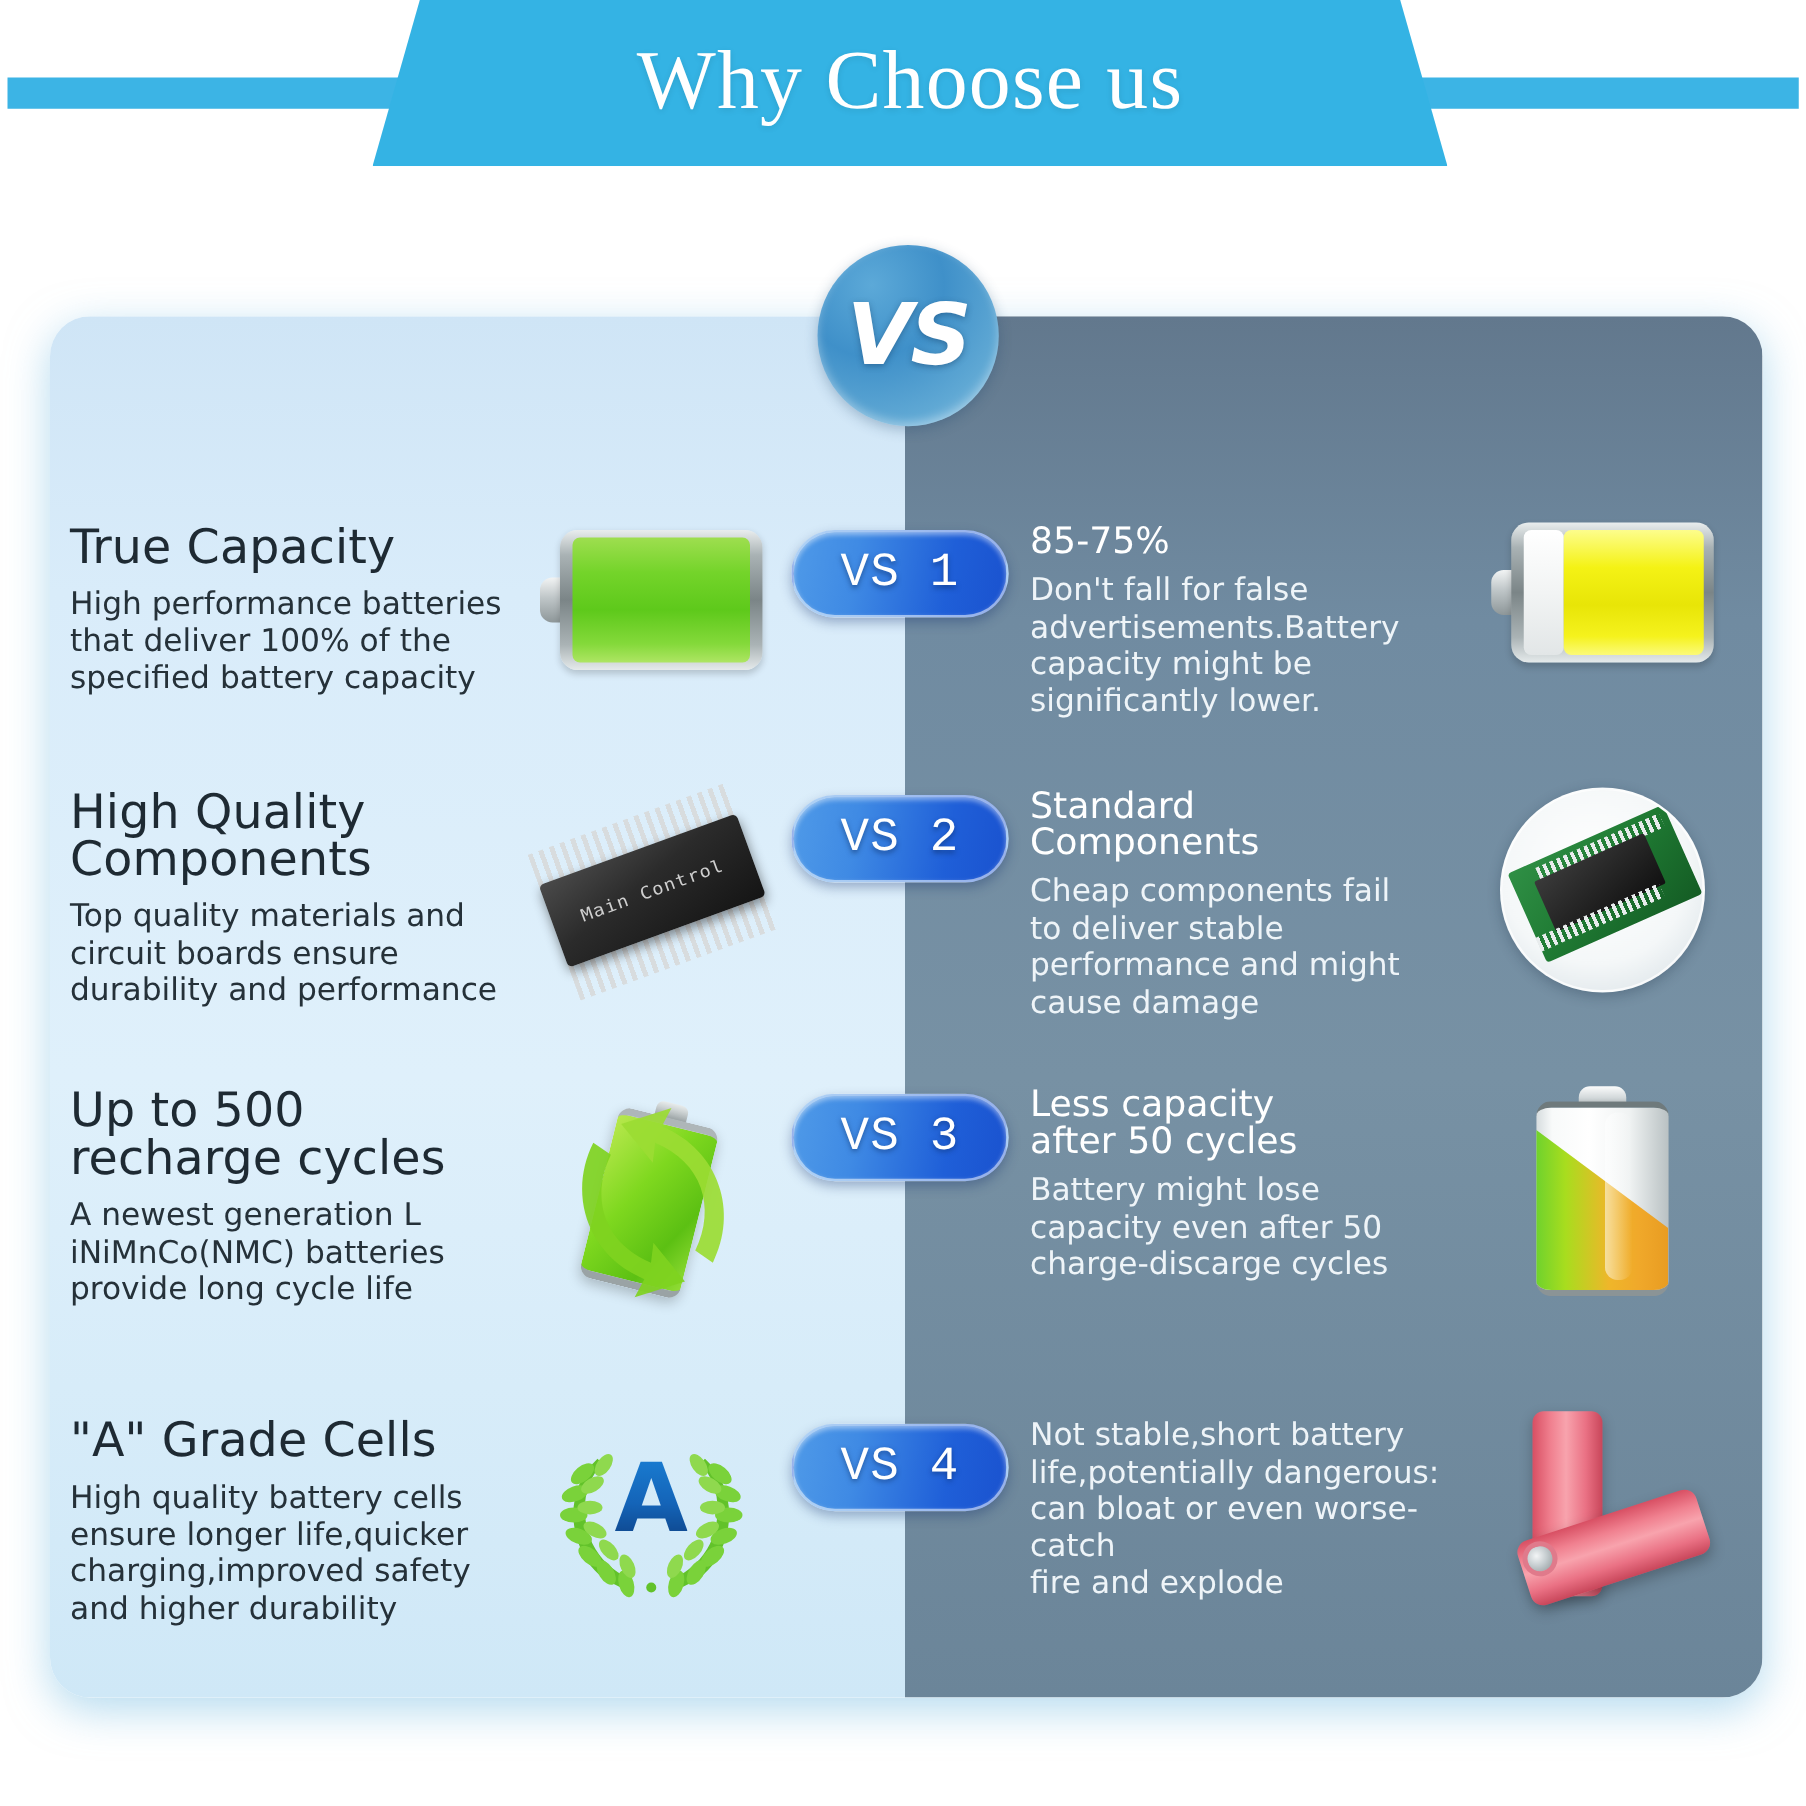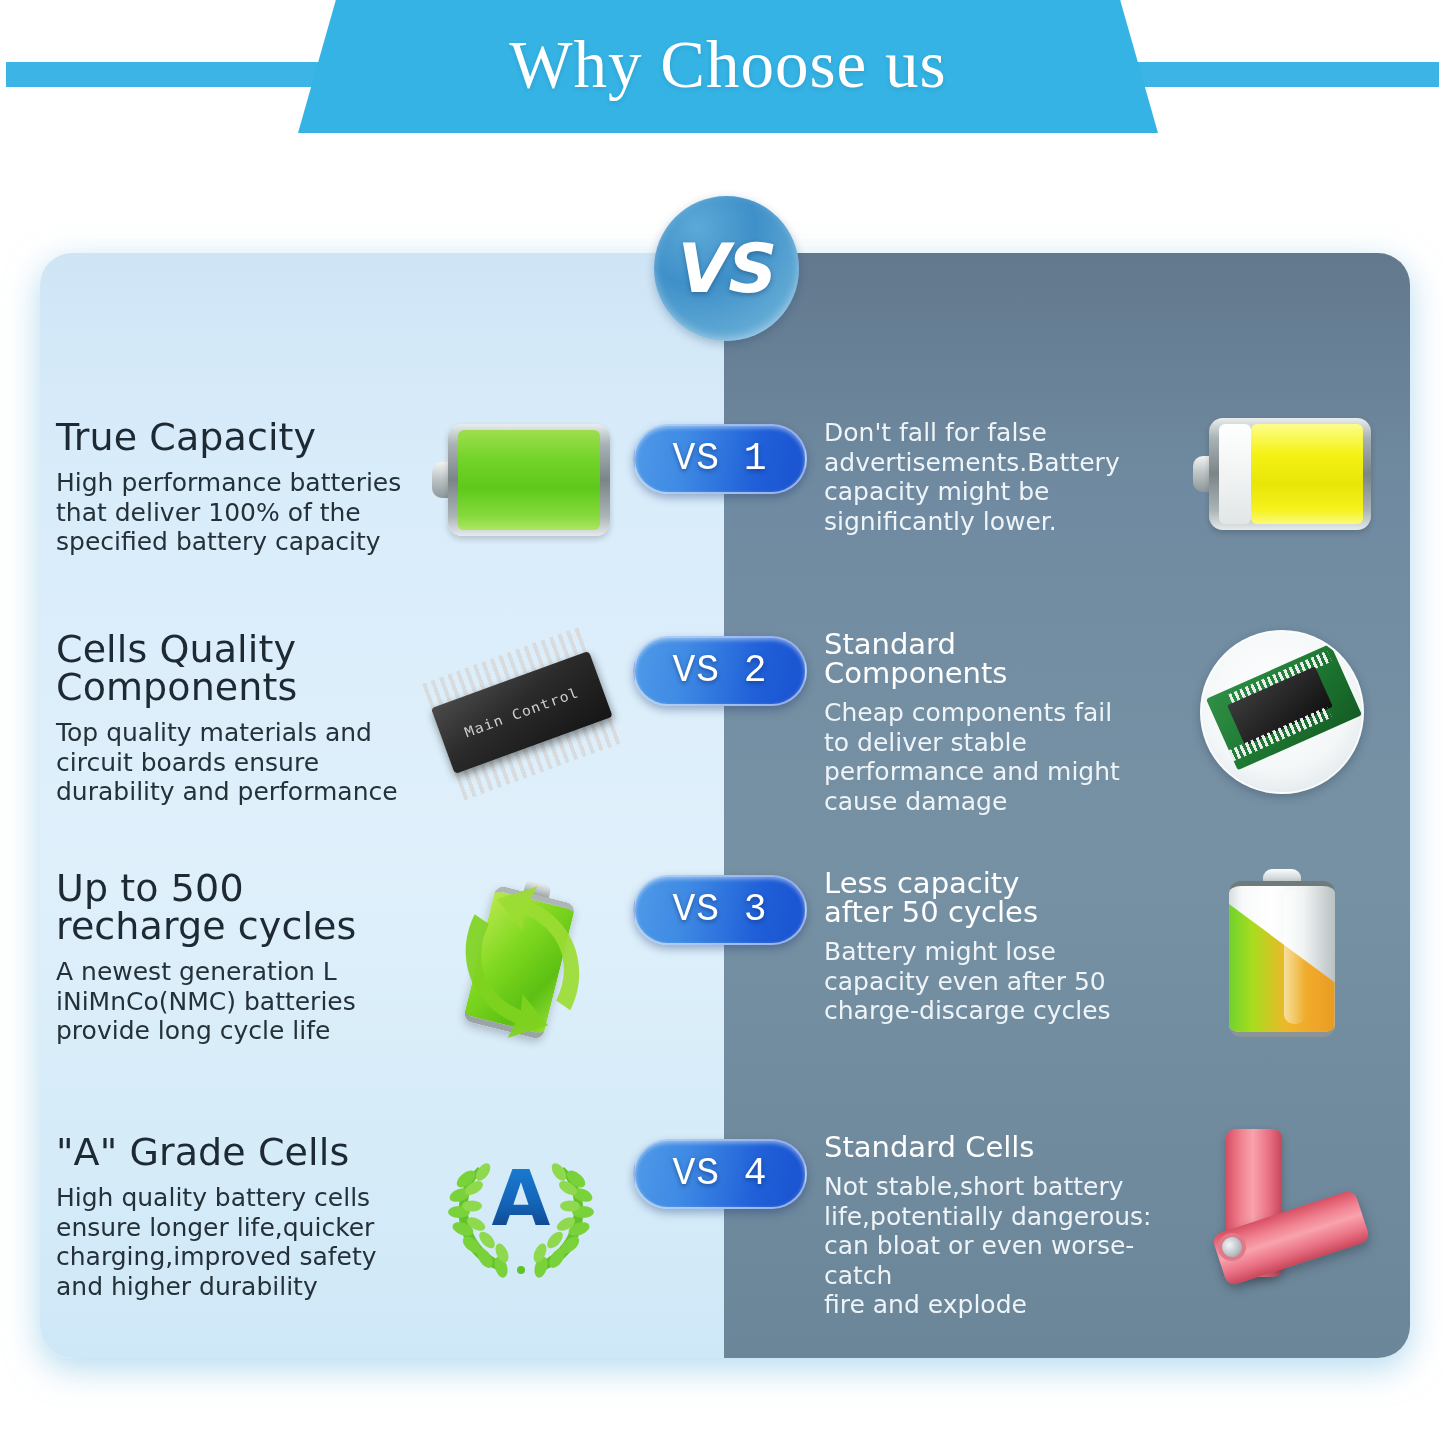--- a/index.html
+++ b/index.html
@@ -489,41 +489,42 @@
     </div>
 
     <div class="badge-cell">
       <div class="vs-pill">
         <span class="vs-pill-label">VS 1</span>
       </div>
     </div>
 
     <div class="cell-right">
       <div class="text-right">
+        <h3 class="title-right">85-75%</h3>
         <p class="desc-right">Don't fall for false
 advertisements.Battery
 capacity might be
 significantly lower.</p>
       </div>
       <div class="icon-right">
         <div class="bat-h">
           <div class="nub"></div>
           <div class="body">
             <div class="empty" style="left:10px;width:32px"></div>
             <div class="fill fill-yellow" style="left:42px;width:112px"></div>
           </div>
         </div>
       </div>
     </div>
   </div>
 
   <div class="row row-2">
     <div class="cell-left">
       <div class="text-left">
-        <h3 class="title-left">Cells Quality
+        <h3 class="title-left">High Quality
 Components</h3>
         <p class="desc-left">Top quality materials and
 circuit boards ensure
 durability and performance</p>
       </div>
       <div class="icon-left">
         <div class="chip">
           <div class="pins top"></div>
           <div class="pins bot"></div>
           <div class="pkg">
@@ -658,21 +659,20 @@
     </div>
 
     <div class="badge-cell">
       <div class="vs-pill">
         <span class="vs-pill-label">VS 4</span>
       </div>
     </div>
 
     <div class="cell-right">
       <div class="text-right">
-        <h3 class="title-right">Standard Cells</h3>
         <p class="desc-right">Not stable,short battery
 life,potentially dangerous:
 can bloat or even worse-catch
 fire and explode</p>
       </div>
       <div class="icon-right">
         <div class="cells18650">
           <div class="cellA"></div>
           <div class="cellB"></div>
           <div class="terminal"></div>

